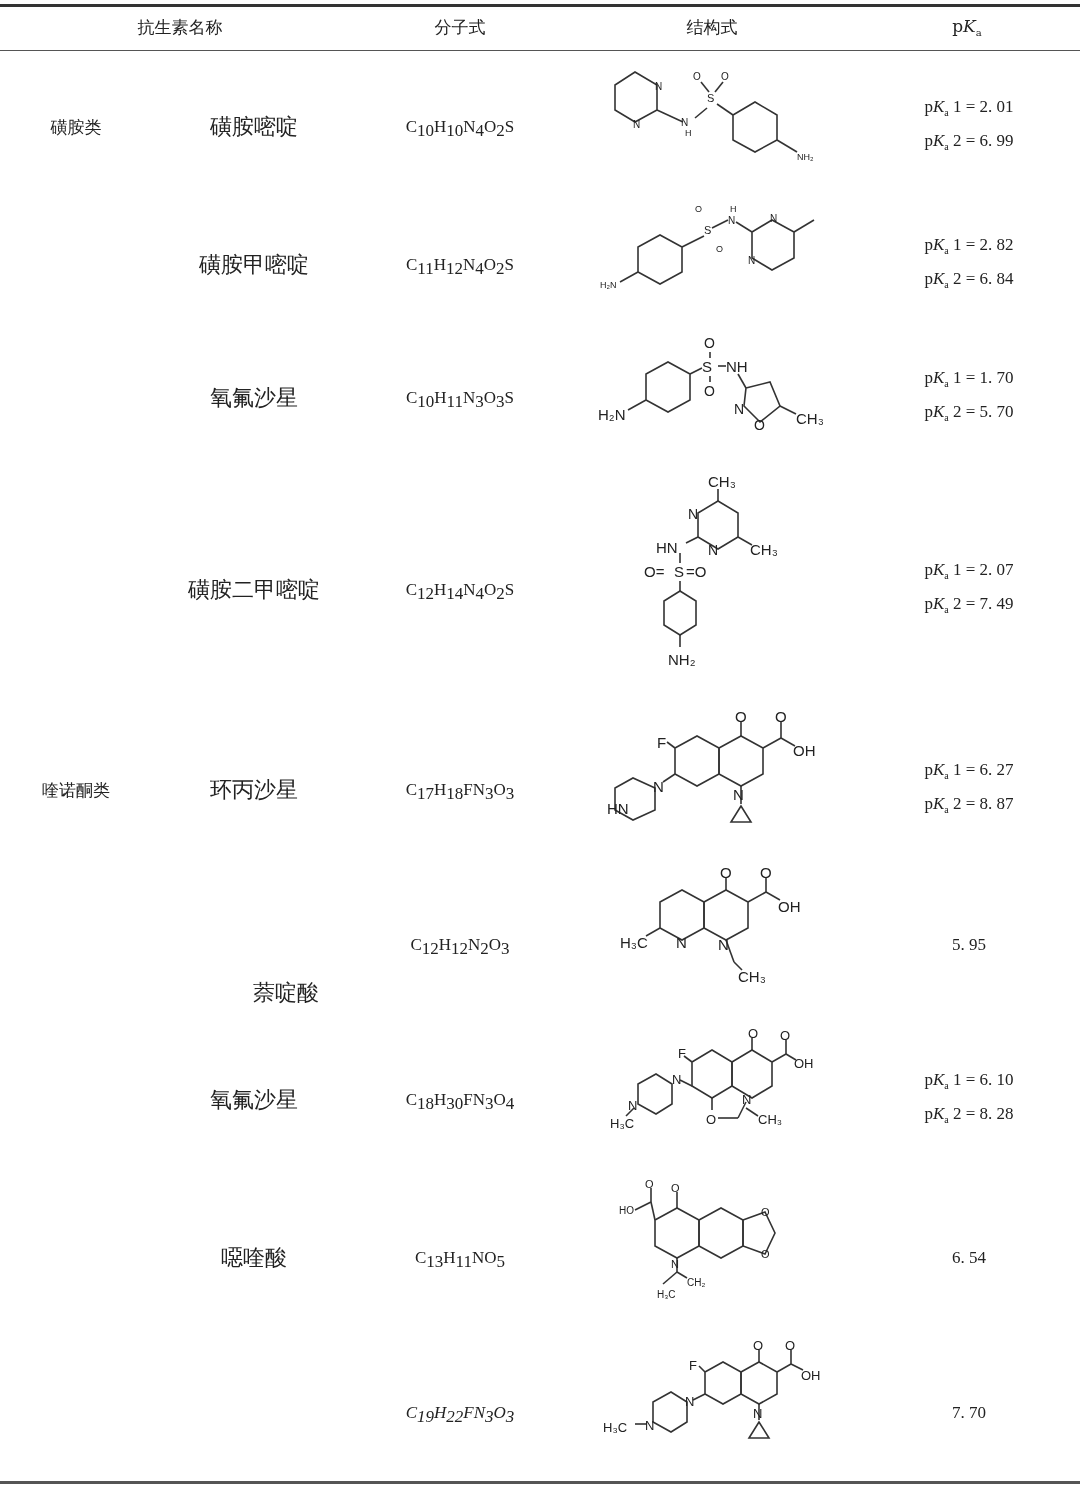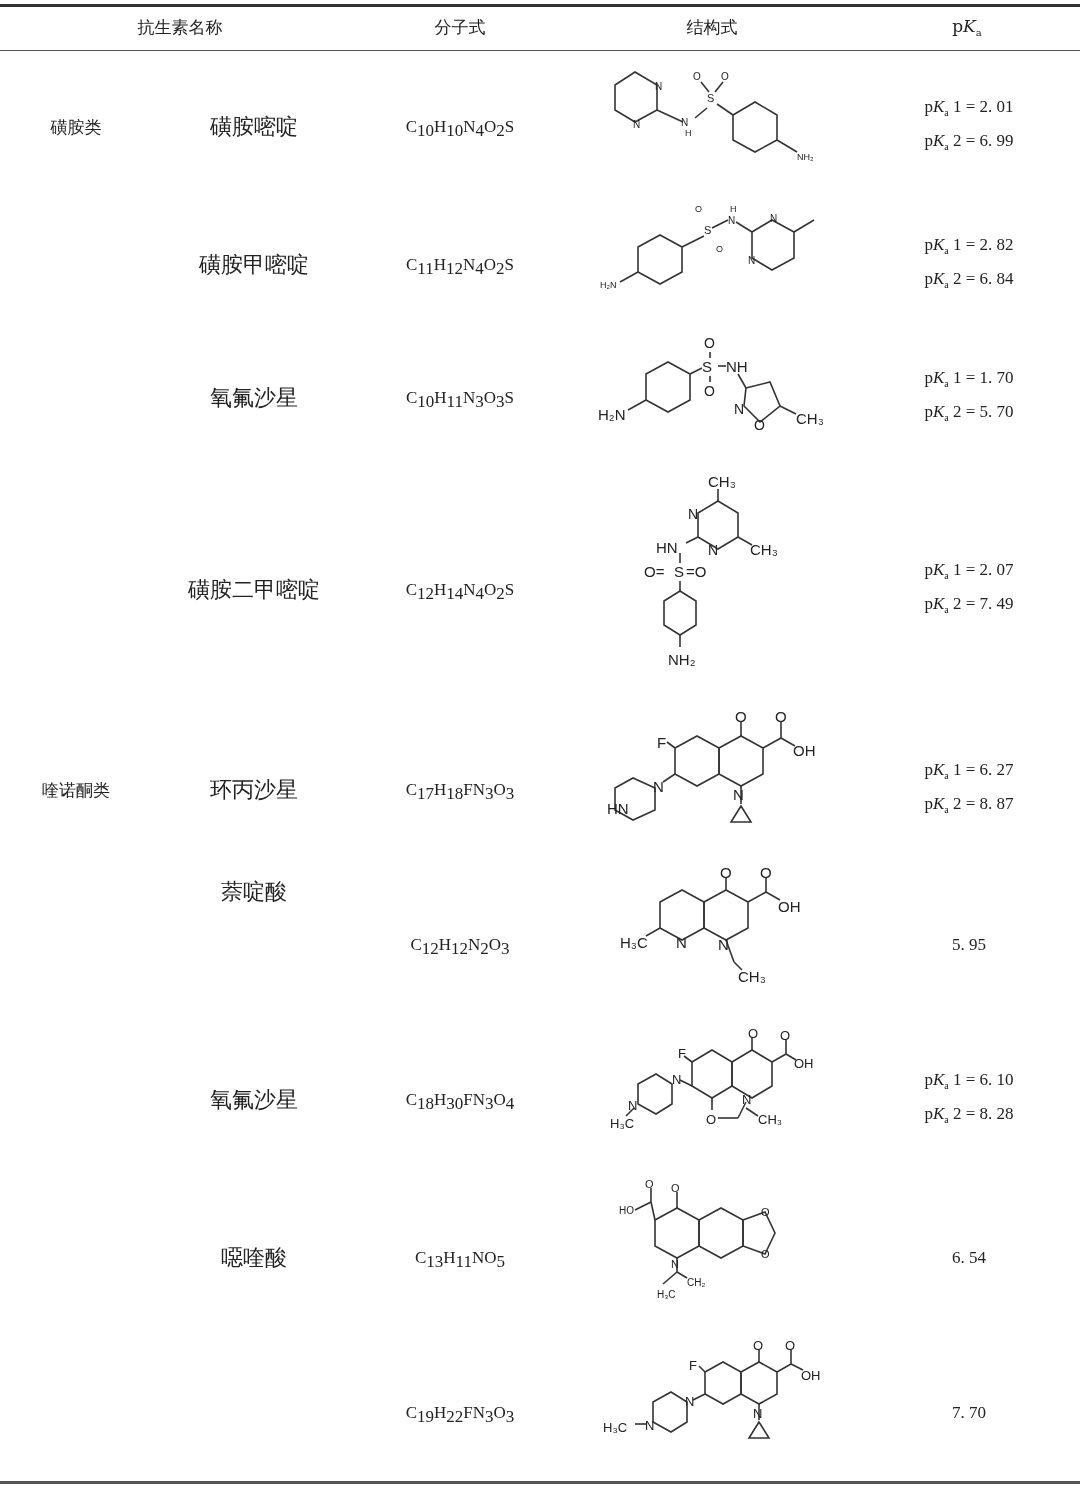--- a/index.html
+++ b/index.html
@@ -66,34 +66,34 @@
     <div class="pka" style="top: 590px;">
       <div>p<i>K</i><span class="a">a</span> 1 = 2. 07</div>
       <div>p<i>K</i><span class="a">a</span> 2 = 7. 49</div>
     </div>
     <div class="name" style="top: 790px;">环丙沙星</div>
     <div class="formula" style="top: 790px;">C<sub>17</sub>H<sub>18</sub>FN<sub>3</sub>O<sub>3</sub></div>
     <div class="pka" style="top: 790px;">
       <div>p<i>K</i><span class="a">a</span> 1 = 6. 27</div>
       <div>p<i>K</i><span class="a">a</span> 2 = 8. 87</div>
     </div>
-    <div class="name" style="top: 892px;">萘啶酸</div>
+    <div class="name" style="top: 993px; margin-left: 32px;">萘啶酸</div>
     <div class="formula" style="top: 945px;">C<sub>12</sub>H<sub>12</sub>N<sub>2</sub>O<sub>3</sub></div>
     <div class="pka pka-single" style="top: 945px;">5. 95</div>
     <div class="name" style="top: 1100px;">氧氟沙星</div>
     <div class="formula" style="top: 1100px;">C<sub>18</sub>H<sub>30</sub>FN<sub>3</sub>O<sub>4</sub></div>
     <div class="pka" style="top: 1100px;">
       <div>p<i>K</i><span class="a">a</span> 1 = 6. 10</div>
       <div>p<i>K</i><span class="a">a</span> 2 = 8. 28</div>
     </div>
     <div class="name" style="top: 1258px;">噁喹酸</div>
     <div class="formula" style="top: 1258px;">C<sub>13</sub>H<sub>11</sub>NO<sub>5</sub></div>
     <div class="pka pka-single" style="top: 1258px;">6. 54</div>
     <div class="name" style="top: 1457px; margin-top: 44px;">恩诺沙星</div>
-    <div class="formula" style="top: 1413px;">C<sub>19</sub>H<sub>22</sub>FN<sub>3</sub>O<sub>3</sub></div>
+    <div class="formula" style="top: 1413px; font-style: italic;">C<sub>19</sub>H<sub>22</sub>FN<sub>3</sub>O<sub>3</sub></div>
     <div class="pka pka-single" style="top: 1413px;">7. 70</div>
   </div>
 
 <div class="rule-bottom"></div>
 
 <div class="struct" style="left:605px; top:60px">
   <svg width="220" height="110" viewBox="0 0 220 110">
     <polygon class="bond" points="10,25 30,12 52,25 52,50 30,62 10,50"></polygon>
     <line class="bond" x1="52" y1="50" x2="78" y2="62"></line>
     <line class="bond" x1="90" y1="58" x2="102" y2="48"></line>

